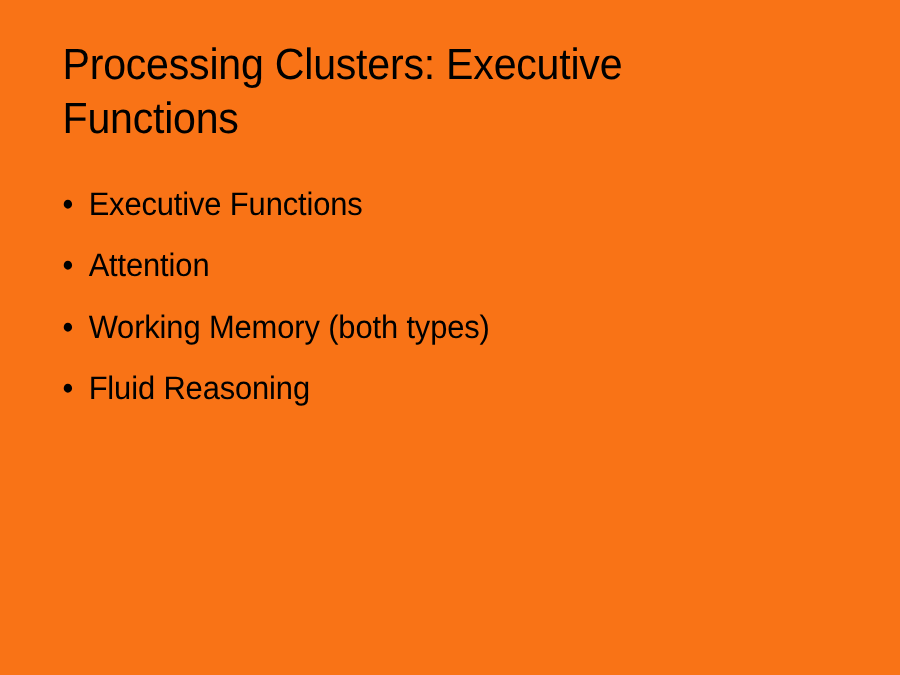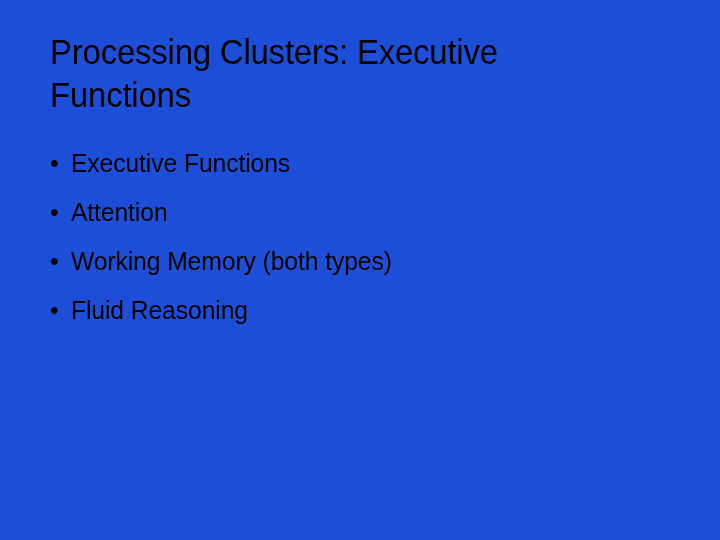--- a/index.html
+++ b/index.html
@@ -4,21 +4,21 @@
 <style>
   html, body {
     margin: 0;
     padding: 0;
     background: #ffffff;
   }
   #slide {
     position: relative;
     width: 720px;
     height: 540px;
-    background: #1d4ed8;
+    background: #f97316;
     overflow: hidden;
     font-family: "DejaVu Sans", sans-serif;
     -webkit-font-smoothing: antialiased;
   }
   
   #slide-title {
     position: absolute;
     left: 50px;
     top: 30px;
     width: 600px;

